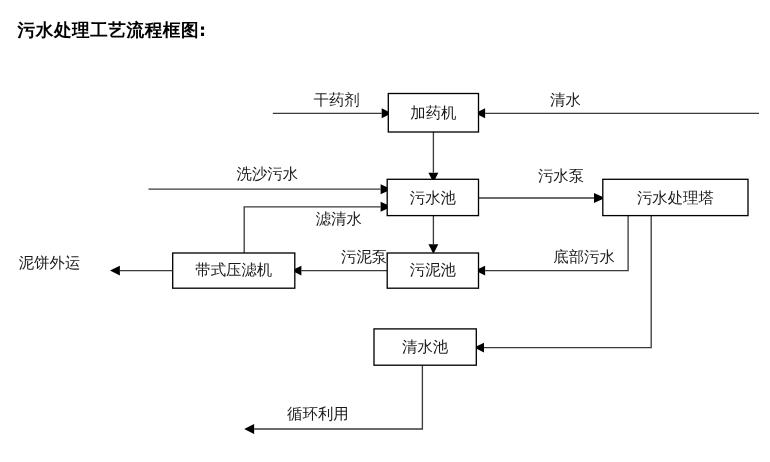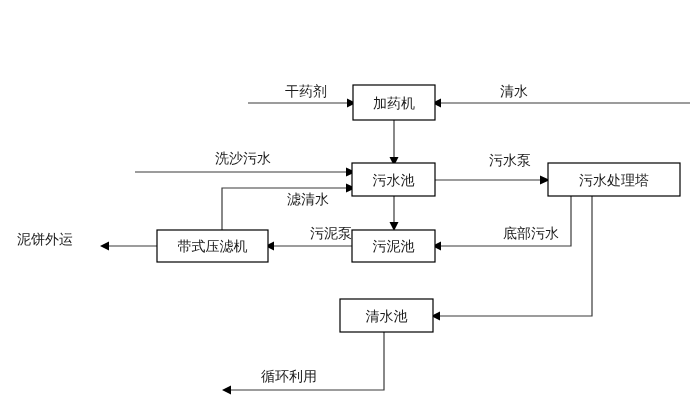--- a/index.html
+++ b/index.html
@@ -59,20 +59,21 @@
   .arrowhead {
     fill: #000000;
     stroke: none;
   }
 </style>
 </head>
 <body>
 
 <div id="page">
 
+  <div id="title">污水处理工艺流程框图:</div>
 
   <svg id="flow" viewBox="0 0 700 420">
 
     <g>
       <path class="conn" d="M 248 103 H 347"></path>
       <polygon class="arrowhead" points="347,98.5 356,103 347,107.5"></polygon>
     </g>
 
     <g>
       <path class="conn" d="M 690 103 H 441"></path>

